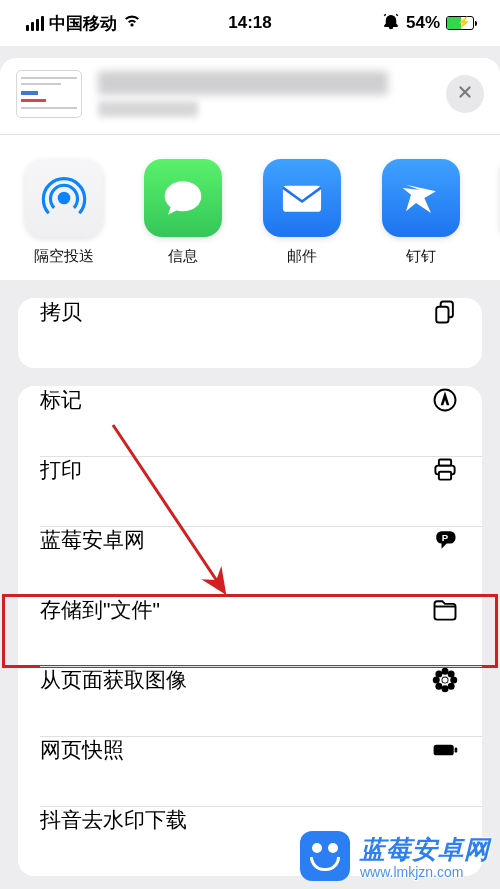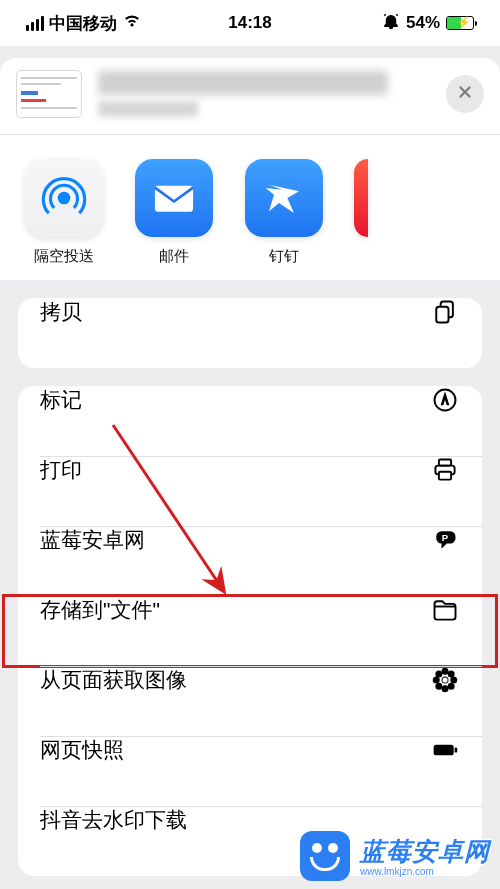--- a/index.html
+++ b/index.html
@@ -80,21 +80,21 @@
     width: 38px; height: 38px; border-radius: 50%;
     background: #e8e8ea; display: flex; align-items: center; justify-content: center;
   }
   .close-btn svg { width: 18px; height: 18px; }
 
   .divider { height: 1px; background: #e3e3e6; }
 
   
   .share-row {
     display: flex;
-    gap: 30px;
+    gap: 39px;
     padding: 24px 24px 14px;
     overflow: hidden;
     background: #fff;
   }
   .share-item {
     display: flex; flex-direction: column; align-items: center; gap: 10px;
     width: 80px; flex-shrink: 0;
   }
   .share-icon {
     width: 78px; height: 78px; border-radius: 18px;
@@ -150,21 +150,21 @@
   
   .watermark {
     position: absolute;
     right: 10px; bottom: 8px;
     display: flex; align-items: center; gap: 10px;
     color: #2c7ff3;
     font-weight: 700;
     text-shadow: 1px 1px 0 #fff, -1px -1px 0 #fff, 1px -1px 0 #fff, -1px 1px 0 #fff;
   }
   .watermark-main { font-size: 25px; font-style: italic; letter-spacing: 1px; }
-  .watermark-sub { font-size: 10px; color: #2c7ff3; opacity:.85; font-weight: 500; margin-top:-2px; }
+  .watermark-sub { font-size: 14px; color: #2c7ff3; opacity:.85; font-weight: 500; margin-top:-2px; }
   .wm-badge {
     width: 50px; height: 50px; border-radius: 12px;
     background: #2c7ff3; position: relative;
   }
   .wm-badge::before, .wm-badge::after {
     content:""; position:absolute; background:#fff; border-radius:50%;
   }
   .wm-badge::before { width:10px; height:10px; left:12px; top:12px; }
   .wm-badge::after  { width:10px; height:10px; right:12px; top:12px; }
   .wm-smile {
@@ -234,20 +234,28 @@
         <g fill="none" stroke="#0a84ff" stroke-width="3.5">
           <circle cx="30" cy="30" r="7" fill="#0a84ff" stroke="none"></circle>
           <path d="M19 41a15 15 0 1122 0"></path>
           <path d="M13 47a23 23 0 1134 0"></path>
         </g>
       </svg>
     </div>
     <span class="share-label">隔空投送</span>
   </div>
 
+  <div class="share-item">
+    <div class="share-icon msg-bg">
+      <svg width="50" height="50" viewBox="0 0 60 60">
+          <path d="M30 10c13 0 22 8 22 18s-9 18-22 18c-3 0-6-.5-8-1l-10 5 3-9c-4-3-7-8-7-13 0-10 9-18 22-18z" fill="#fff"></path>
+        </svg>
+    </div>
+    <span class="share-label">信息</span>
+  </div>
 
   <div class="share-item">
     <div class="share-icon mail-bg">
       <svg width="52" height="52" viewBox="0 0 60 60">
           <rect x="8" y="16" width="44" height="30" rx="4" fill="#fff"></rect>
           <path d="M8 18l22 16L52 18" stroke="#1e74f0" stroke-width="3" fill="none"></path>
         </svg>
     </div>
     <span class="share-label">邮件</span>
   </div>

